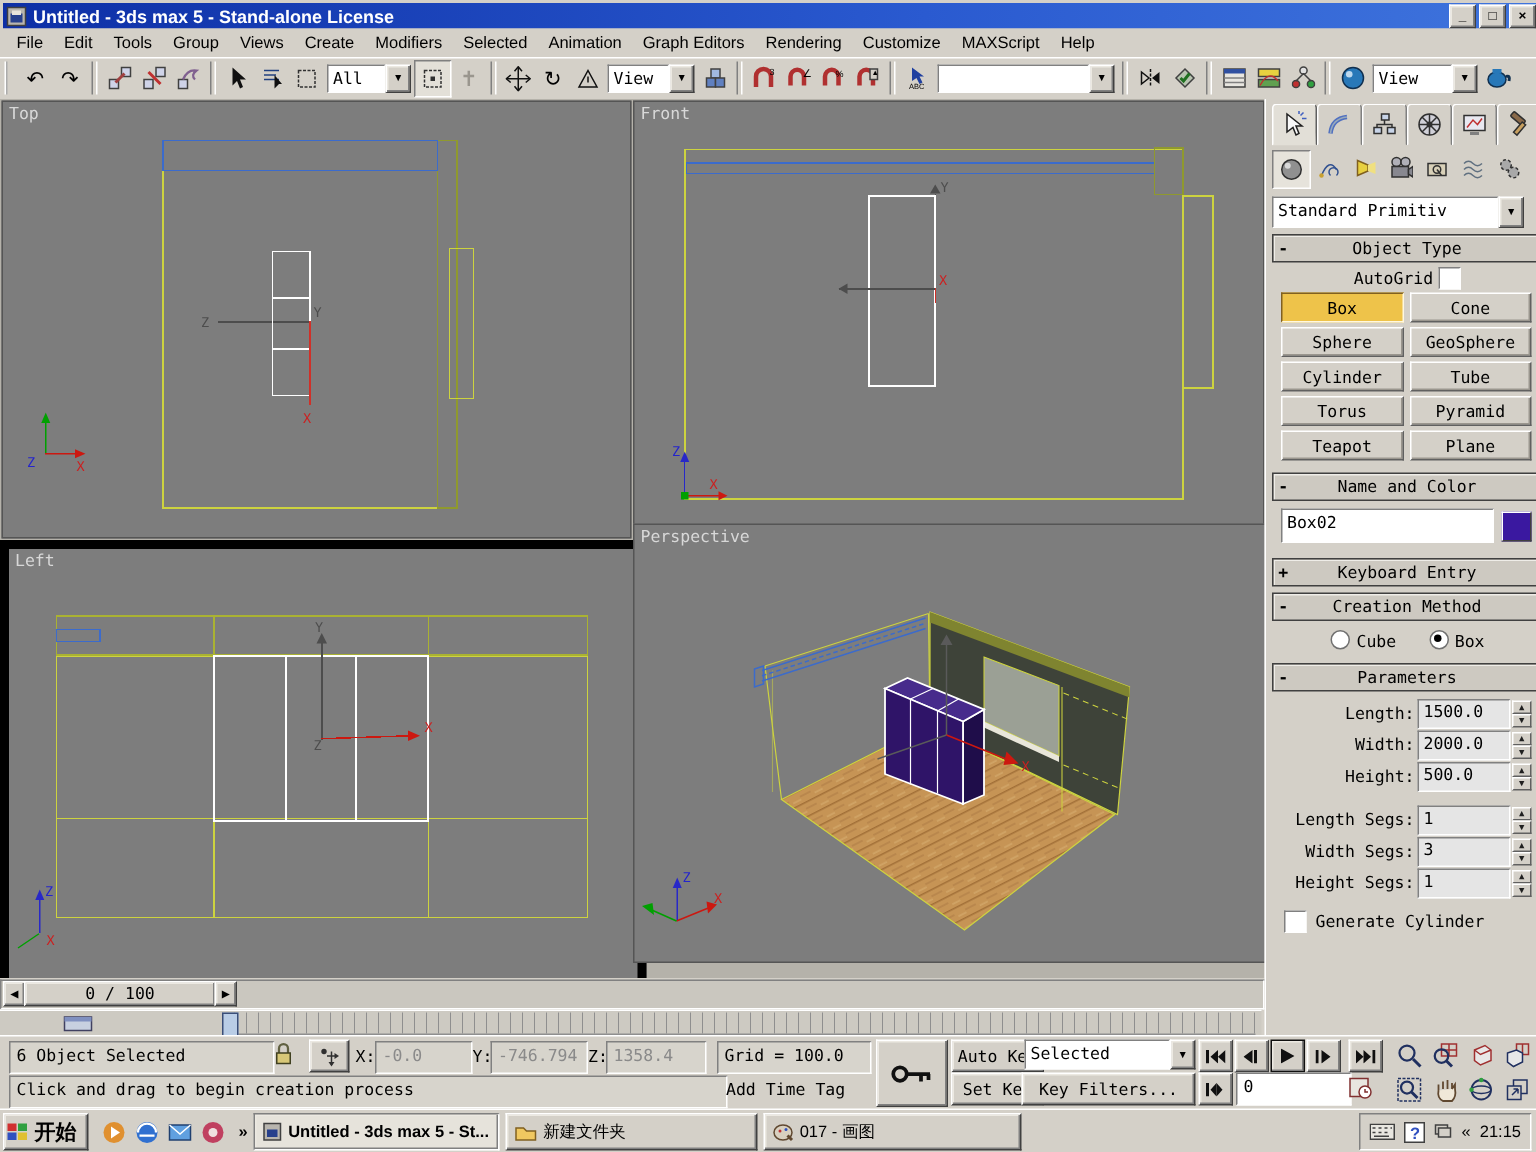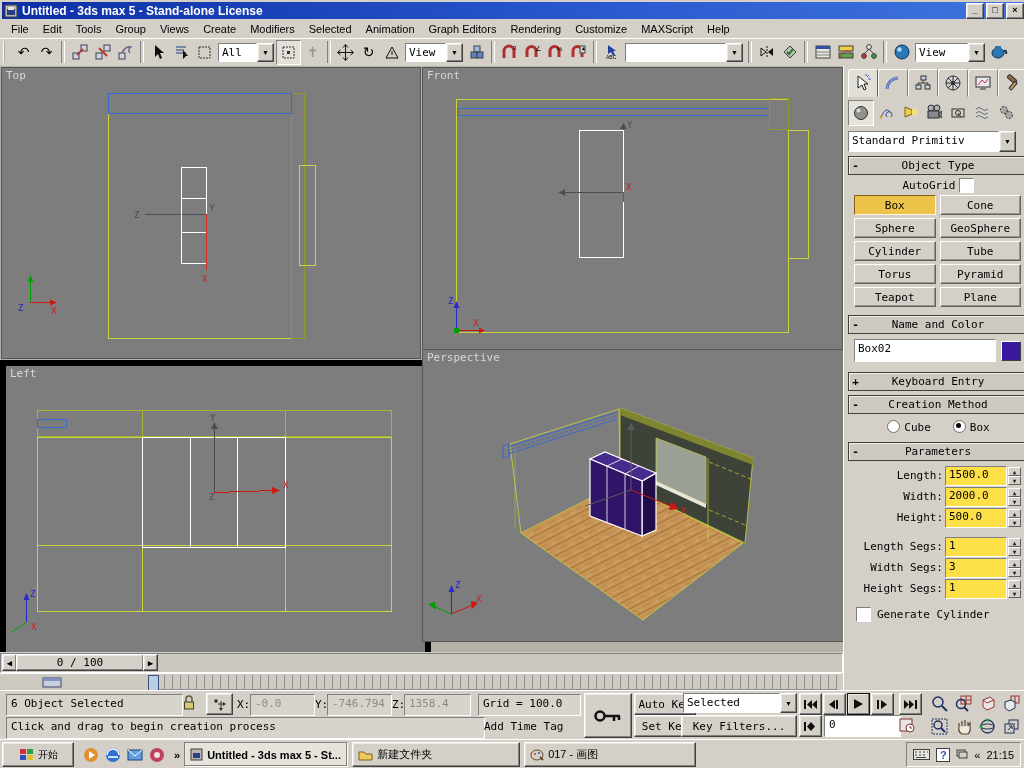--- a/index.html
+++ b/index.html
@@ -53,41 +53,41 @@
   .agrow{display:flex;justify-content:center;align-items:center;gap:4px;height:15px;margin-top:3px;font-family:"DejaVu Sans Mono",monospace;}
   .chk{width:13px;height:13px;background:#fff;border:1px solid;border-color:#808080 #fff #fff #808080;}
   .namerow{display:flex;gap:5px;align-items:center;padding:5px 4px 6px 6px;}
   .namefield{width:134px;height:19px;background:#fff;border:1px solid;border-color:#808080 #fff #fff #808080;font-family:"DejaVu Sans Mono",monospace;padding:2px 3px 0 3px;}
   .swatch{width:18px;height:18px;background:#3a18a0;border:1px solid;border-color:#fff #404040 #404040 #fff;}
   .radiorow{display:flex;justify-content:center;gap:22px;padding:6px 0 4px 0;font-family:"DejaVu Sans Mono",monospace;}
   .radio{width:11px;height:11px;border-radius:50%;background:#fff;border:1px solid #707070;display:inline-block;vertical-align:-2px;margin-right:4px;position:relative;}
   .radio.sel::after{content:"";position:absolute;left:2px;top:2px;width:5px;height:5px;border-radius:50%;background:#000;}
   .prow{display:flex;align-items:center;justify-content:flex-end;height:21px;padding-right:6px;font-family:"DejaVu Sans Mono",monospace;}
   .plabel{margin-right:2px;white-space:nowrap;}
-  .pfield{width:55px;height:17px;background:#fde047;border:1px solid;border-color:#808080 #fff #fff #808080;padding:1px 2px 0 3px;overflow:hidden;white-space:nowrap;}
+  .pfield{width:55px;height:17px;background:#e5e5e5;border:1px solid;border-color:#808080 #fff #fff #808080;padding:1px 2px 0 3px;overflow:hidden;white-space:nowrap;}
   .spin{width:13px;height:17px;display:flex;flex-direction:column;margin-left:1px;}
   .spin div{flex:1;font-size:6px;line-height:7px;text-align:center;background:#d4d0c8;border:1px solid;border-color:#fff #606060 #606060 #fff;color:#202020;}
   .gmrow{display:flex;align-items:center;gap:6px;margin:8px 0 0 8px;font-family:"DejaVu Sans Mono",monospace;white-space:nowrap;}
   
   .ts-row{left:0;top:652px;width:841px;height:21px;background:#d4d0c8;}
   .ts-groove{position:absolute;left:0;top:1px;width:841px;height:18px;border:1px solid;border-color:#808080 #fff #fff #808080;background:#cac7bf;}
   .ts-arrow{position:absolute;top:2px;width:13px;height:15px;display:flex;align-items:center;justify-content:center;font-size:9px;font-family:"DejaVu Sans Mono",monospace;}
   .ts-thumb{position:absolute;left:16px;top:2px;width:126px;height:15px;display:flex;align-items:center;justify-content:center;font-family:"DejaVu Sans Mono",monospace;}
   .tk-row{left:0;top:673px;width:841px;height:17px;background:#cdcac2;border-top:1px solid #fff;}
   .ruler{position:absolute;left:148px;top:1px;width:689px;height:14px;background:repeating-linear-gradient(90deg,#8f8f8f 0 1px,transparent 1px 8px);border-bottom:1px solid #8f8f8f;}
   .tk-marker{position:absolute;left:148px;top:1px;width:9px;height:14px;background:#b9cde6;border:1px solid #3a4e78;}
   .mini-curve{position:absolute;left:42px;top:3px;width:24px;height:12px;}
   .bottom{left:0;top:690px;width:1024px;height:49px;background:#d4d0c8;border-top:1px solid #fff;}
   .sfield{position:absolute;height:18px;background:#d7d4cc;border:1px solid;border-color:#808080 #fff #fff #808080;font-family:"DejaVu Sans Mono",monospace;padding:2px 3px 0 4px;overflow:hidden;white-space:nowrap;}
   .slabel{position:absolute;font-family:"DejaVu Sans Mono",monospace;padding-top:2px;}
   .dim{color:#8a8a8a;}
   .pb{position:absolute;display:flex;align-items:center;justify-content:center;}
   
   .taskbar{left:0;top:739px;width:1024px;height:29px;background:#d4d0c8;border-top:1px solid #fff;display:flex;align-items:center;}
-  .startbtn{margin-left:2px;width:54px;height:23px;display:flex;align-items:center;gap:3px;padding-left:16px;font-weight:normal;font-size:10px;}
+  .startbtn{margin-left:2px;width:54px;height:23px;display:flex;align-items:center;gap:3px;padding-left:1px;font-weight:bold;font-size:14px;}
   .ql{display:flex;gap:4px;margin-left:8px;align-items:center;}
   .qli{width:18px;height:18px;display:flex;align-items:center;justify-content:center;}
   .chev{margin-left:8px;font-weight:bold;}
   .task{height:23px;display:flex;align-items:center;gap:4px;padding:0 5px;margin-left:4px;font-size:11px;white-space:nowrap;overflow:hidden;}
   .task.active{background:#e6e3db;border-color:#808080 #fff #fff #808080;font-weight:bold;}
   .tray{margin-left:auto;margin-right:3px;height:23px;display:flex;align-items:center;gap:6px;border:1px solid;border-color:#808080 #fff #fff #808080;padding:0 6px;}
   .clock{font-size:11px;}
 </style>
 </head>
 <body>

